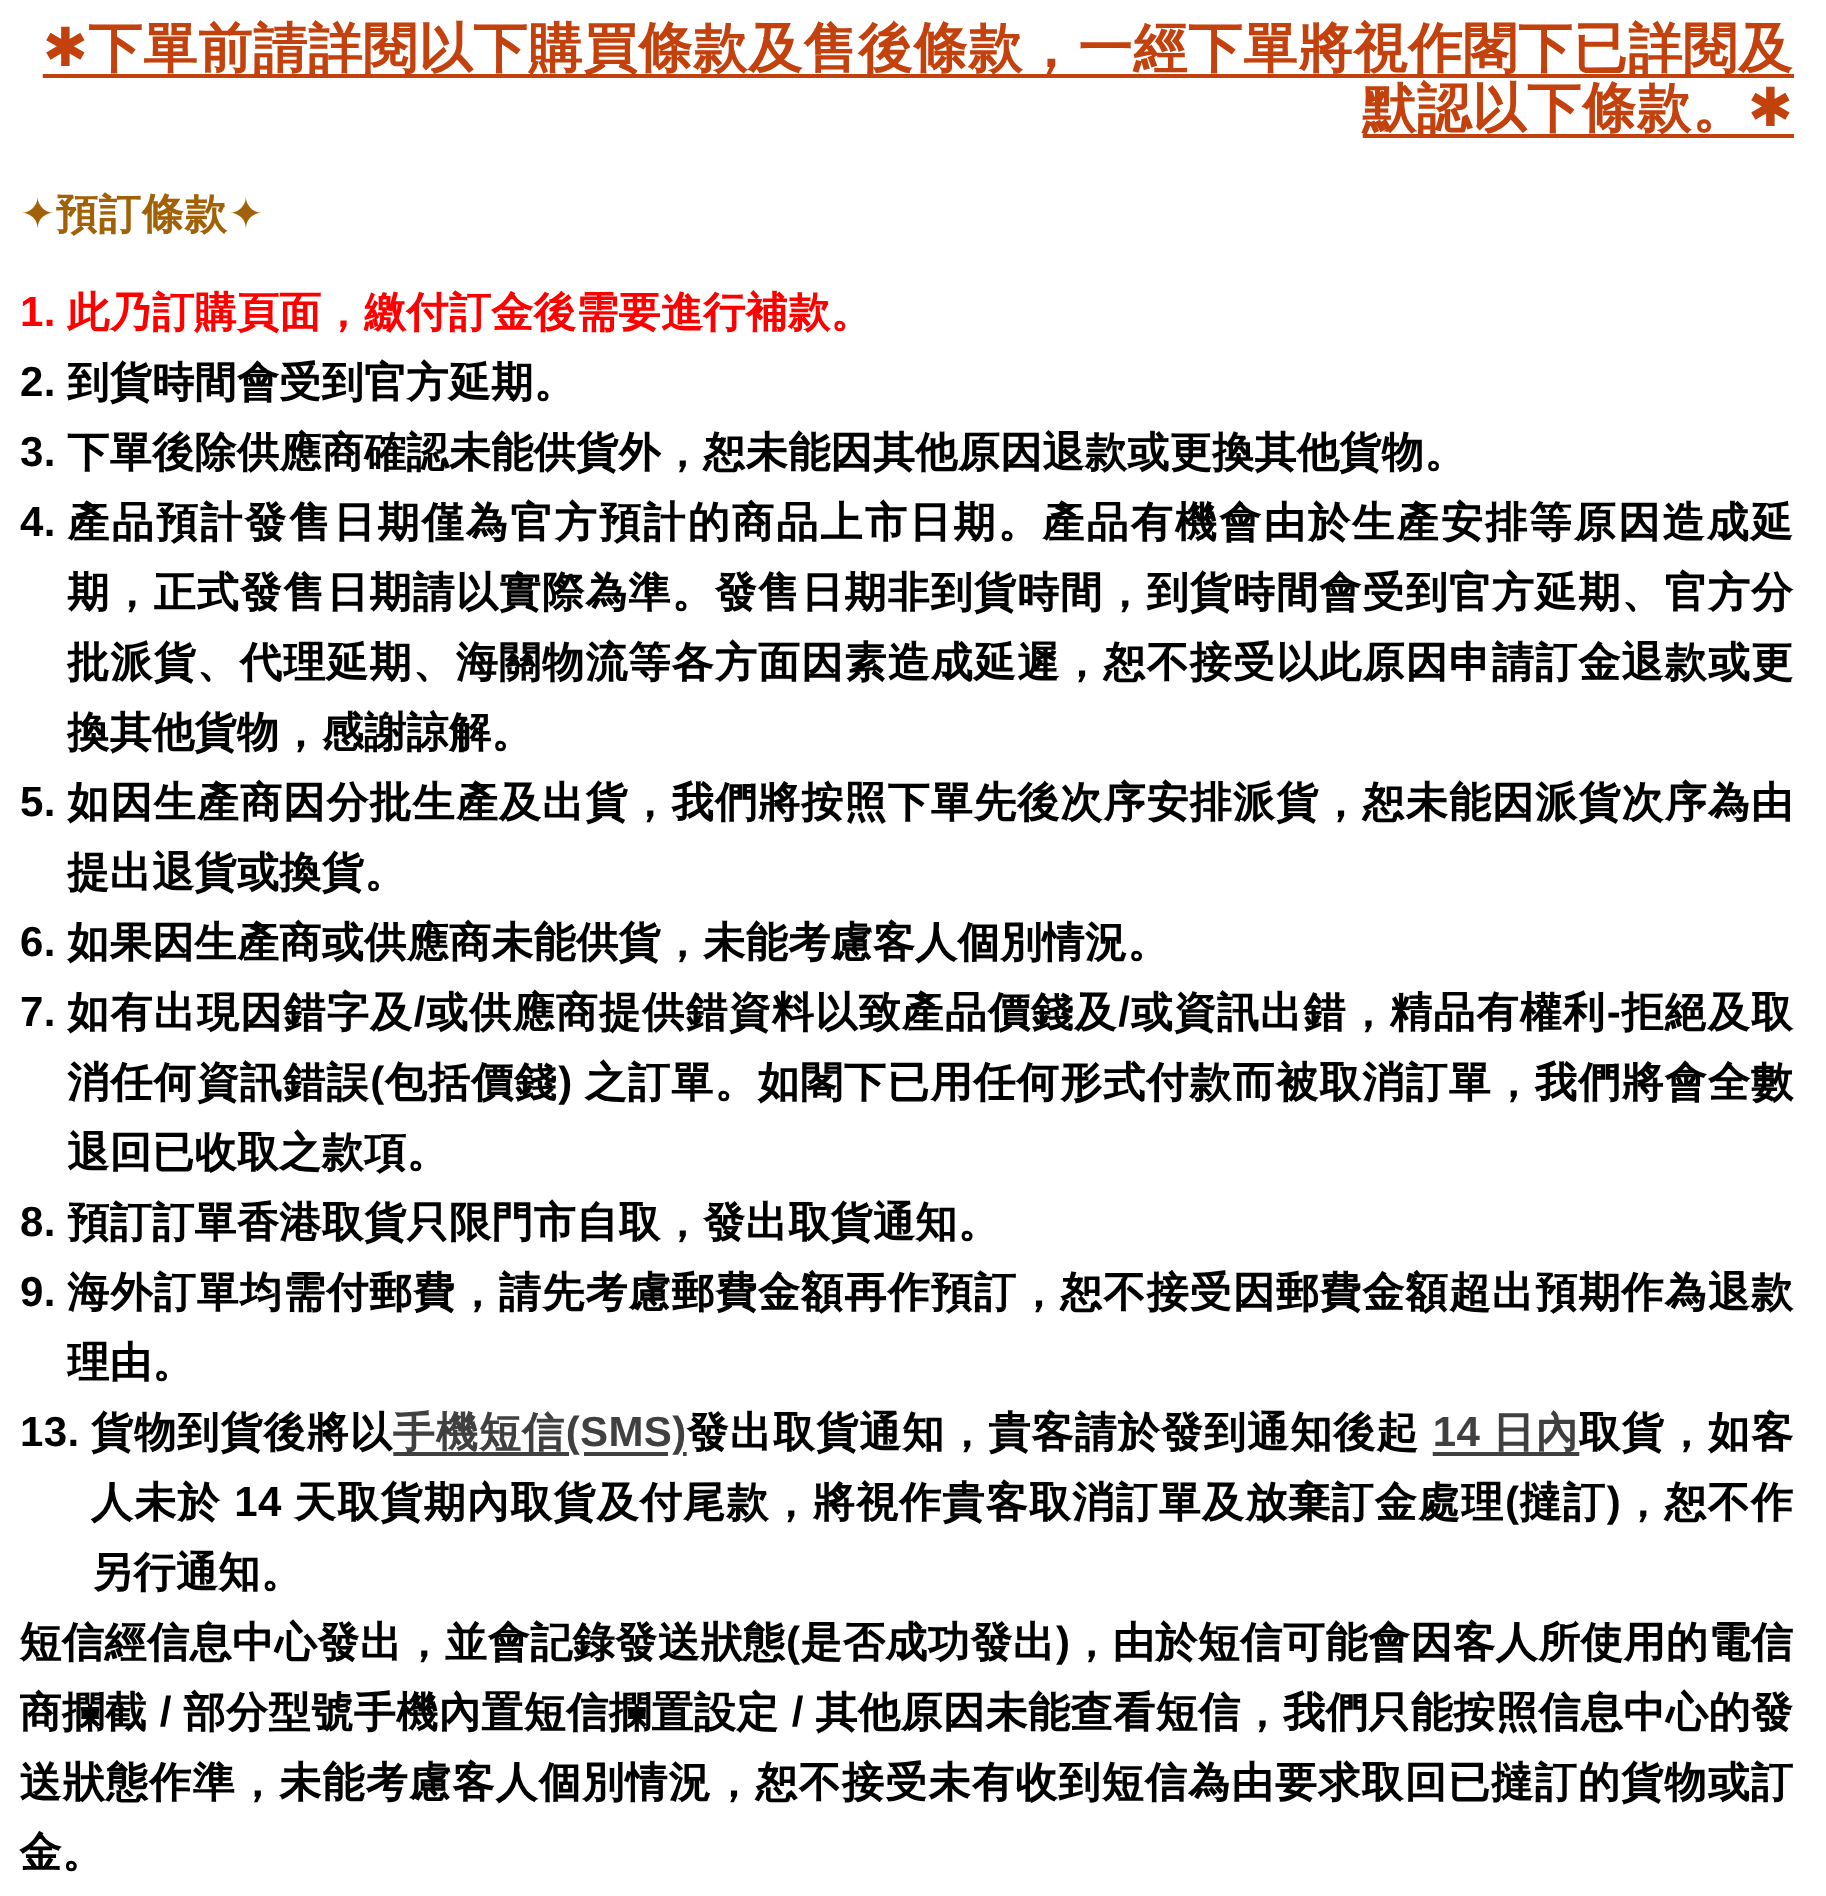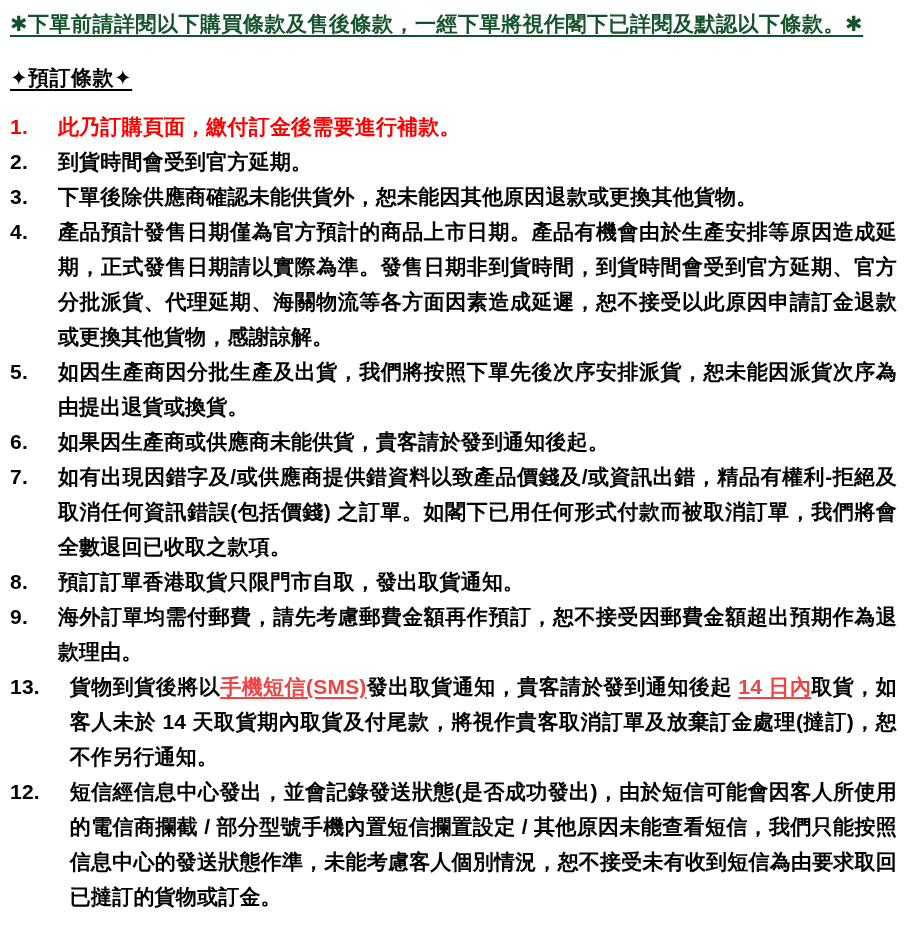--- a/index.html
+++ b/index.html
@@ -4,38 +4,38 @@
 <style>
   html,body{margin:0;padding:0;background:#ffffff;}
   body{
     width:913px;height:948px;overflow:hidden;
     font-family:"Liberation Sans","DejaVu Sans",sans-serif;
     font-weight:700;color:#000000;
     -webkit-font-smoothing:antialiased;
   }
   .page{padding:9px 16px 0 10px;box-sizing:border-box;}
   .notice{
-    color:#14532d;font-size:21px;line-height:30px;
+    color:#c2410c;font-size:27px;line-height:30px;
     text-decoration:underline;text-underline-offset:4px;
     text-decoration-thickness:2px;
-    margin:0 0 24px 0;letter-spacing:0.5px;
+    margin:0 0 24px 0;letter-spacing:0.5px;text-align:right;
   }
   .section-title{
-    color:#000000;font-size:21px;line-height:30px;
-    text-decoration:underline;text-underline-offset:4px;
+    color:#a16207;font-size:21px;line-height:30px;
+    text-underline-offset:4px;
     text-decoration-thickness:2px;
     display:inline-block;margin:0 16px 16px 0;letter-spacing:0.5px;
   }
   .terms{margin:0;padding:0;}
   .term{display:flex;font-size:21px;line-height:35px;letter-spacing:0.2px;}
   .term .num{flex:none;margin-right:6px;white-space:nowrap;}
-  .term .txt{flex:1;text-align:justify;margin-left:24px;}
+  .term .txt{flex:1;text-align:justify;}
   .seg-red{color:#ff0000;}
   .seg-red-u{
-    color:#ef4444;text-decoration:underline;
+    color:#404040;text-decoration:underline;
     text-underline-offset:3px;text-decoration-thickness:2px;
   }
 </style>
 </head>
 <body>
 
 <div class="page">
   <div class="notice">✱下單前請詳閱以下購買條款及售後條款，一經下單將視作閣下已詳閱及默認以下條款。✱</div>
 
   <div>
@@ -58,36 +58,35 @@
       <div class="term">
         <span class="num">4.</span>
         <div class="txt"><span>產品預計發售日期僅為官方預計的商品上市日期。產品有機會由於生產安排等原因造成延期，正式發售日期請以實際為準。發售日期非到貨時間，到貨時間會受到官方延期、官方分批派貨、代理延期、海關物流等各方面因素造成延遲，恕不接受以此原因申請訂金退款或更換其他貨物，感謝諒解。</span></div>
       </div>
       <div class="term">
         <span class="num">5.</span>
         <div class="txt"><span>如因生產商因分批生產及出貨，我們將按照下單先後次序安排派貨，恕未能因派貨次序為由提出退貨或換貨。</span></div>
       </div>
       <div class="term">
         <span class="num">6.</span>
-        <div class="txt"><span>如果因生產商或供應商未能供貨，貴客請於發到通知後起。</span></div>
+        <div class="txt"><span>如果因生產商或供應商未能供貨，未能考慮客人個別情況。</span></div>
       </div>
       <div class="term">
         <span class="num">7.</span>
         <div class="txt"><span>如有出現因錯字及/或供應商提供錯資料以致產品價錢及/或資訊出錯，精品有權利-拒絕及取消任何資訊錯誤(包括價錢) 之訂單。如閣下已用任何形式付款而被取消訂單，我們將會全數退回已收取之款項。</span></div>
       </div>
       <div class="term">
         <span class="num">8.</span>
         <div class="txt"><span>預訂訂單香港取貨只限門市自取，發出取貨通知。</span></div>
       </div>
       <div class="term">
         <span class="num">9.</span>
         <div class="txt"><span>海外訂單均需付郵費，請先考慮郵費金額再作預訂，恕不接受因郵費金額超出預期作為退款理由。</span></div>
       </div>
       <div class="term">
         <span class="num">13.</span>
         <div class="txt"><span>貨物到貨後將以</span><span class="seg-red-u">手機短信(SMS)</span><span>發出取貨通知，貴客請於發到通知後起 </span><span class="seg-red-u">14 日內</span><span>取貨，如客人未於 14 天取貨期內取貨及付尾款，將視作貴客取消訂單及放棄訂金處理(撻訂)，恕不作另行通知。</span></div>
       </div>
       <div class="term">
-        <span class="num">12.</span>
         <div class="txt"><span>短信經信息中心發出，並會記錄發送狀態(是否成功發出)，由於短信可能會因客人所使用的電信商攔截 / 部分型號手機內置短信攔置設定 / 其他原因未能查看短信，我們只能按照信息中心的發送狀態作準，未能考慮客人個別情況，恕不接受未有收到短信為由要求取回已撻訂的貨物或訂金。</span></div>
       </div>
     </div>
 </div>
 
 </body></html>

